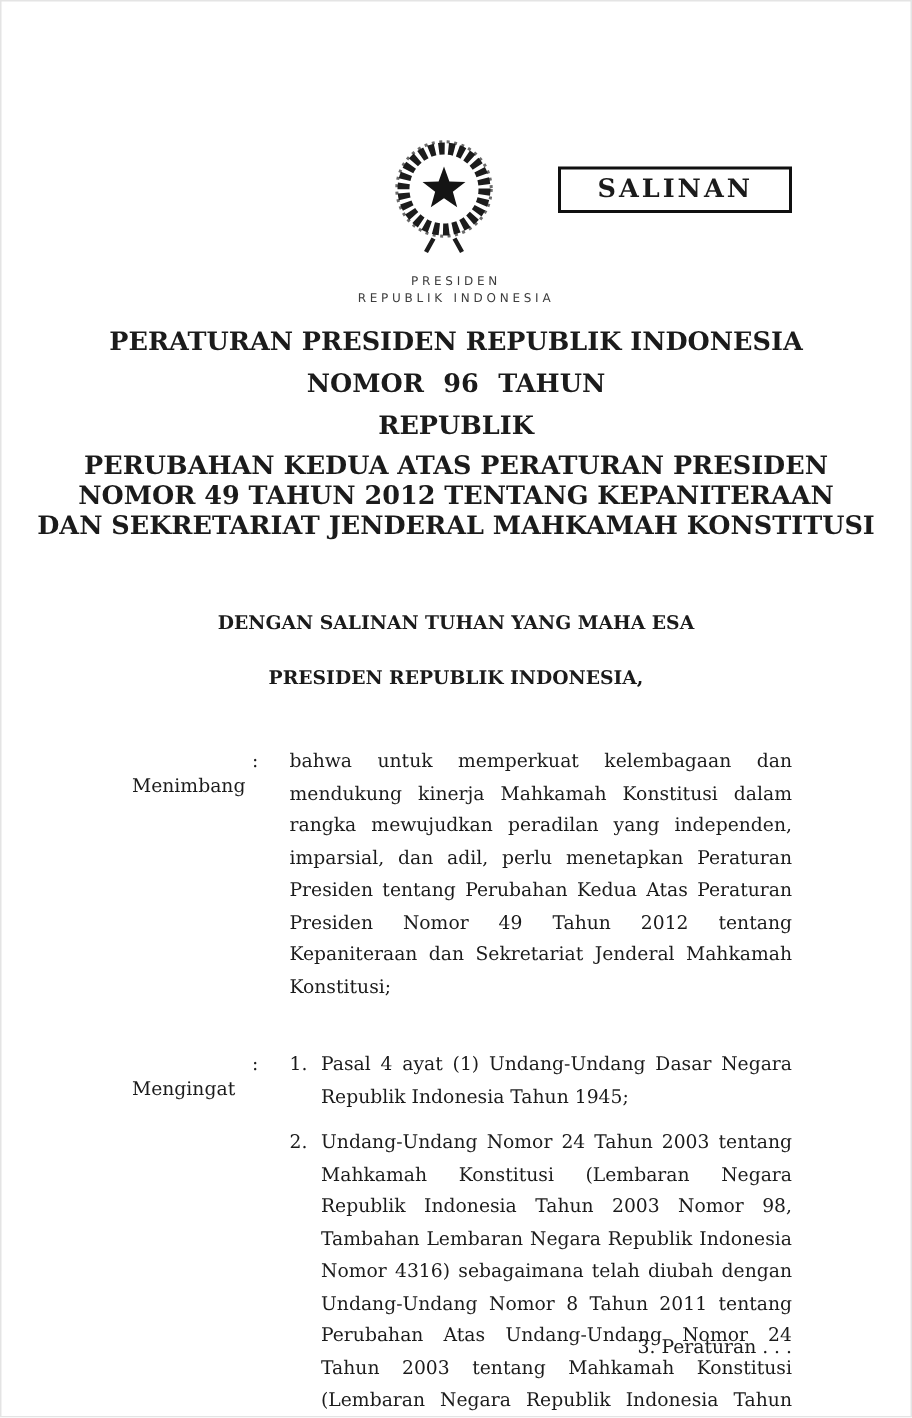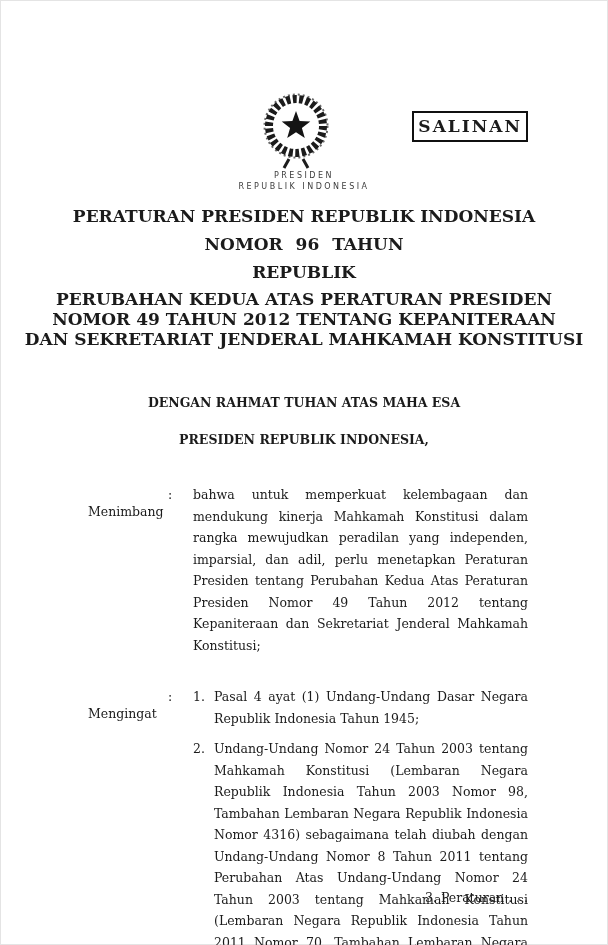--- a/index.html
+++ b/index.html
@@ -6,25 +6,25 @@
   html,body { background:#ffffff; }
   .page {
     width:608px; height:945px; position:relative; background:#fff;
     font-family:"DejaVu Serif","Liberation Serif",serif; color:#1b1b1b;
     overflow:hidden; box-shadow: inset 0 0 0 1px #e4e4e4;
   }
   .emblem-wrap { padding-top:84px; display:flex; justify-content:center; }
   .emblem-wrap svg { transform:translateX(-8px); }
   .salinan {
     position:absolute; top:111px; right:80px;
-    border:2.5px solid #101010; padding:3px 4px 4px;
+    border:2.5px solid #101010; padding:3px 24px 4px;
     font-weight:bold; font-size:17px; letter-spacing:2px;
   }
   .letterhead {
-    text-align:center; 
+    text-align:center; margin-top:12px;
     font-family:"DejaVu Sans","Liberation Sans",sans-serif;
     font-size:8px; letter-spacing:2.5px; color:#3d3d3d; line-height:11px;
   }
   .title-block { margin-top:16px; text-align:center; font-weight:bold; font-size:17px; }
   .t-line { line-height:16px; }
   .t-sp { margin-bottom:12px; }
   .nomor { word-spacing:7px; }
   .t-sub { margin-top:9px; }
   .t-sub .t-line { line-height:20px; }
   .preamble { margin-top:46px; text-align:center; font-weight:bold; font-size:12.5px; }
@@ -73,21 +73,21 @@
     <div class="t-line t-sp nomor">NOMOR 96 TAHUN</div>
     <div class="t-line">REPUBLIK</div>
     <div class="t-sub">
       <div class="t-line">PERUBAHAN KEDUA ATAS PERATURAN PRESIDEN</div>
       <div class="t-line">NOMOR 49 TAHUN 2012 TENTANG KEPANITERAAN</div>
       <div class="t-line">DAN SEKRETARIAT JENDERAL MAHKAMAH KONSTITUSI</div>
     </div>
   </div>
 
   <div class="preamble">
-    <div class="p-line">DENGAN RAHMAT TUHAN ATAS MAHA ESA</div>
+    <div class="p-line">DENGAN SALINAN TUHAN YANG MAHA ESA</div>
     <div class="p-line">PRESIDEN REPUBLIK INDONESIA,</div>
   </div>
 
   <div class="content">
 
     <div class="clause">
       <div class="c-label">Menimbang</div>
       <div class="c-sep">:</div>
       <div class="c-body just">bahwa untuk memperkuat kelembagaan dan mendukung kinerja Mahkamah Konstitusi dalam rangka mewujudkan peradilan yang independen, imparsial, dan adil, perlu menetapkan Peraturan Presiden tentang Perubahan Kedua Atas Peraturan Presiden Nomor 49 Tahun 2012 tentang Kepaniteraan dan Sekretariat Jenderal Mahkamah Konstitusi;</div>
     </div>

